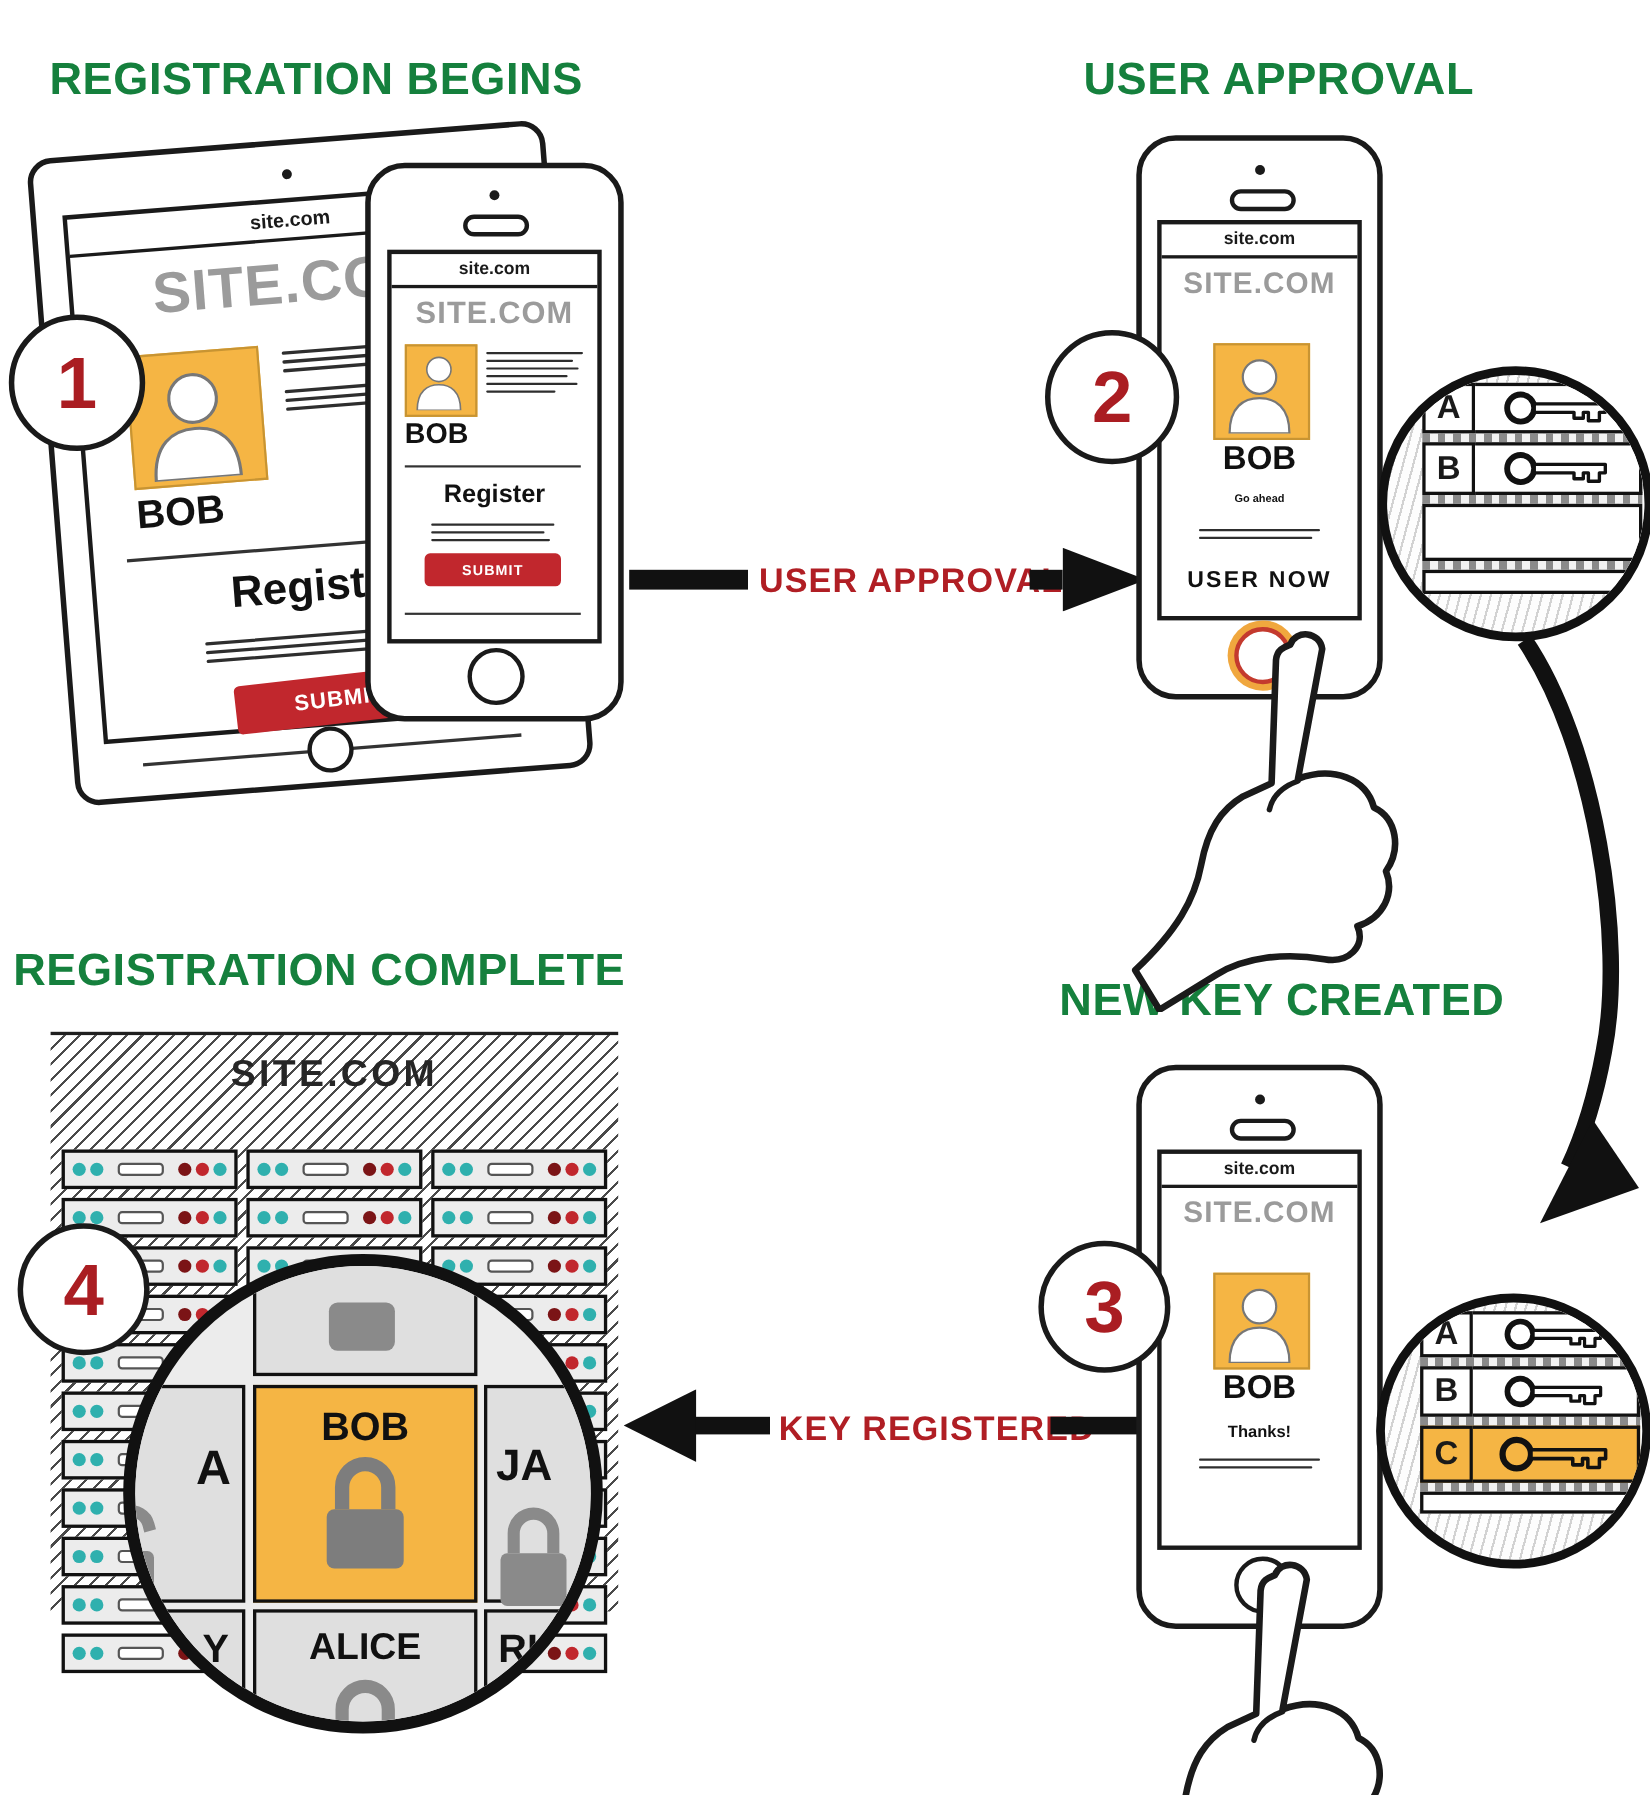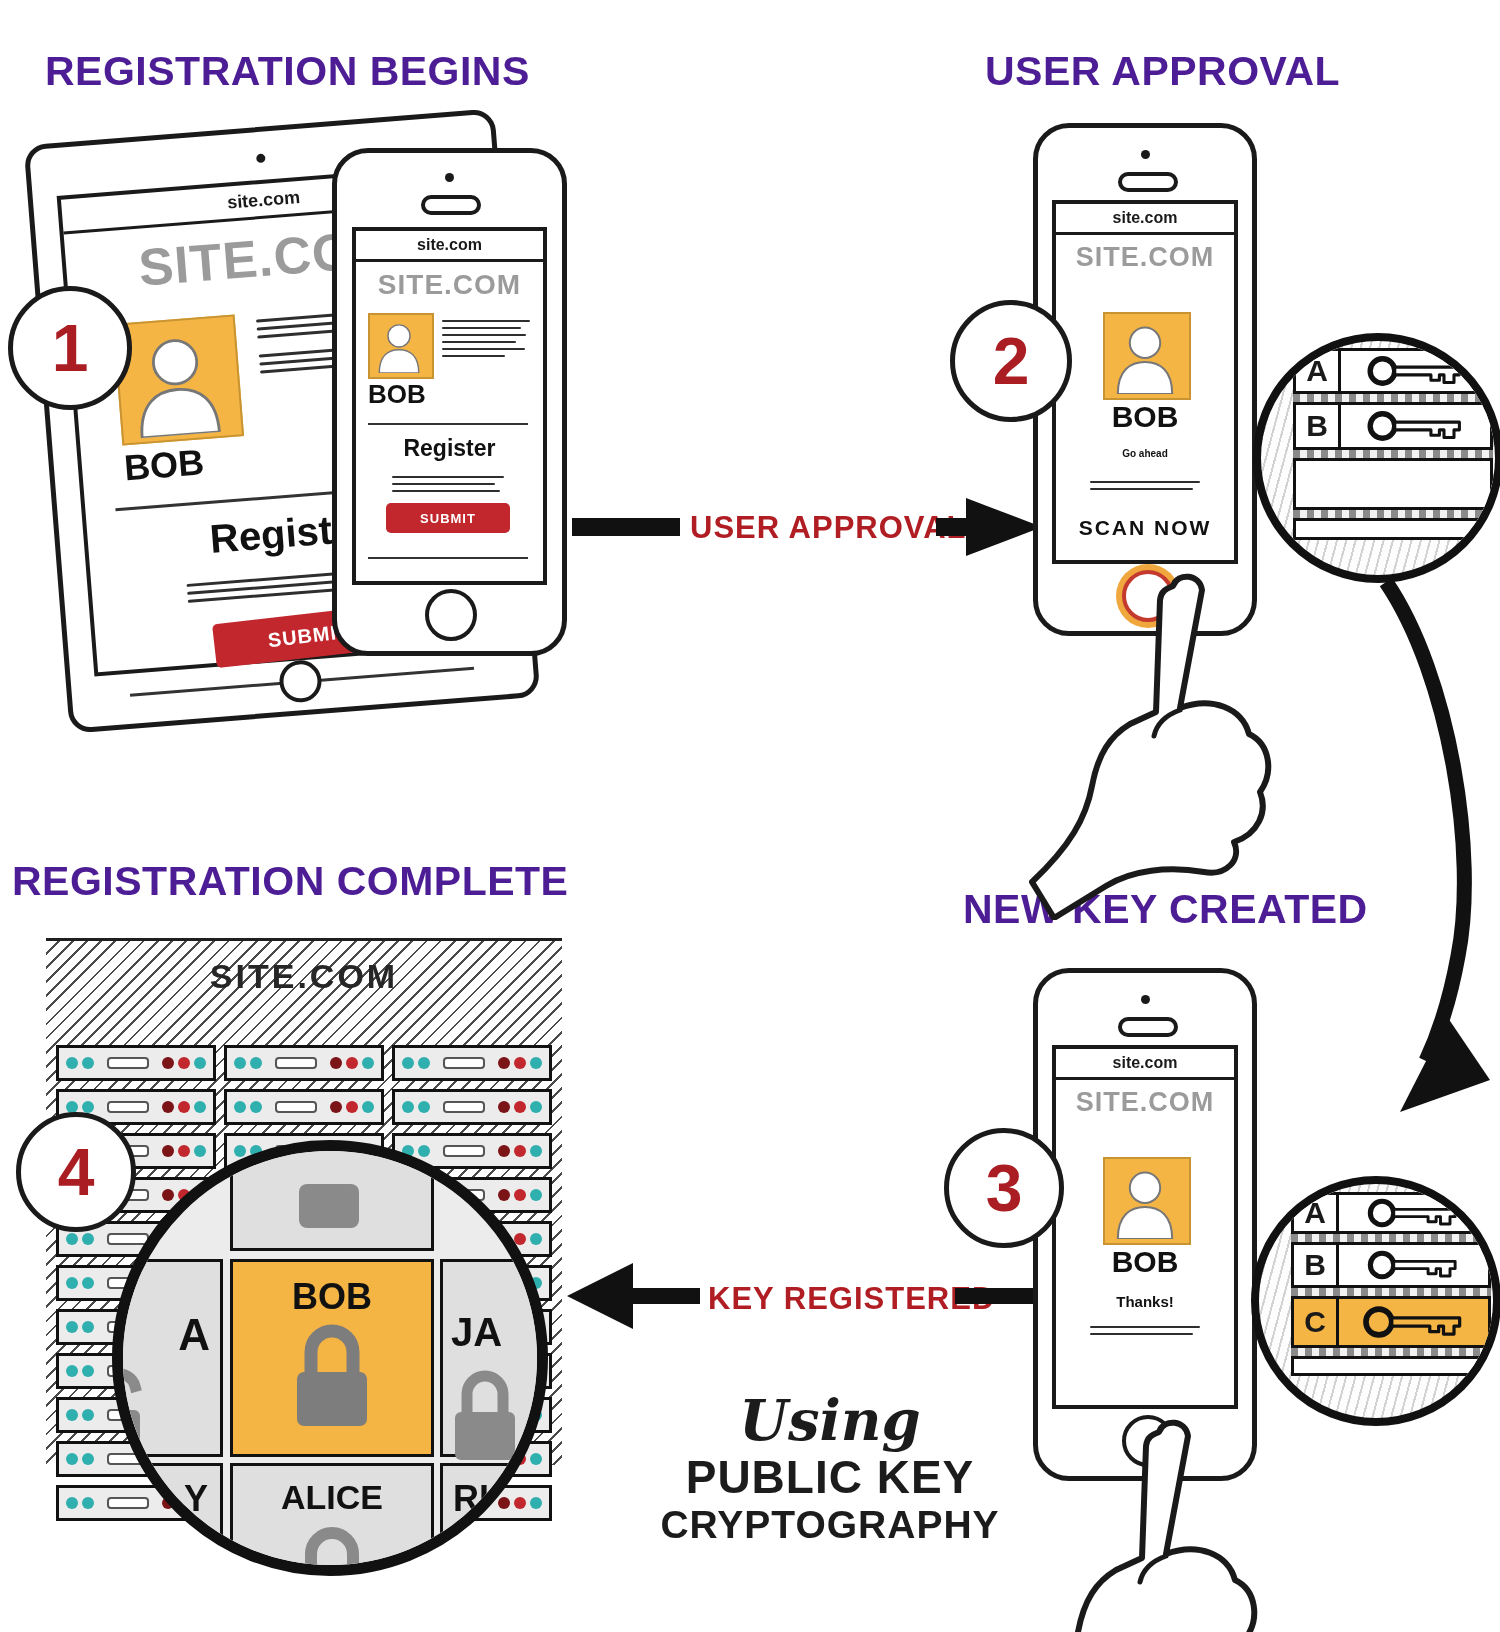--- a/index.html
+++ b/index.html
@@ -1,19 +1,19 @@
 <!DOCTYPE html>
 <html><head>
 <meta charset="utf-8">
 <style>
   html,body{margin:0;padding:0;background:#fff;}
   .canvas{position:relative;width:1500px;height:1632px;background:#fff;overflow:hidden;
           font-family:"Liberation Sans",sans-serif;color:#1a1a1a;}
   .abs{position:absolute;}
-  .qtitle{font-weight:bold;font-size:41px;color:#4c1d95;letter-spacing:0.5px;white-space:nowrap;}
+  .qtitle{font-weight:bold;font-size:41px;color:#15803d;letter-spacing:0.5px;white-space:nowrap;}
   
   .badge{background:#fff;border:5px solid #1a1a1a;border-radius:50%;display:flex;
          align-items:center;justify-content:center;z-index:40;}
   .badge span{color:#aa1d22;font-weight:bold;font-size:66px;}
   
   .device{position:absolute;background:#fff;border:5px solid #1a1a1a;}
   .cam{position:absolute;background:#1a1a1a;border-radius:50%;}
   .spk{position:absolute;background:#fff;border:4px solid #1a1a1a;border-radius:10px;}
   .screen{position:absolute;border:4px solid #1a1a1a;background:#fff;}
   .browserbar{position:absolute;left:0;right:0;top:0;border-bottom:3px solid #1a1a1a;
@@ -162,21 +162,21 @@
             <circle cx="50" cy="36" r="19" fill="#fff" stroke="#777" stroke-width="2.5"></circle>
             <path d="M16 100 C16 70 32 60 50 60 C68 60 84 70 84 100 Z" fill="#fff" stroke="#777" stroke-width="2.5"></path>
           </svg>
       </div>
       <div class="uname" style="left:0;right:0;top:196px;text-align:center;font-size:30px;">BOB</div>
       <div class="uname" style="left:0;right:0;top:244px;text-align:center;font-size:10px;">Go ahead</div>
       <div class="lines abs" style="left:34px;top:272px;width:110px;">
         <i style="width:100%;height:2px"></i>
           <i style="width:94%;height:2px"></i>
       </div>
-      <div class="uname" style="left:0;right:0;top:312px;text-align:center;font-size:21px;letter-spacing:2px;">SCAN NOW</div>
+      <div class="uname" style="left:0;right:0;top:312px;text-align:center;font-size:21px;letter-spacing:2px;">USER NOW</div>
     </div>
     <div class="homebtn active" style="left:84px;top:442px;width:44px;height:44px;"></div>
   </div>
 
   <div class="abs badge" style="left:950px;top:300px;width:112px;height:112px;">
       <span>2</span>
     </div>
 
   <div class="mag" style="left:1253px;top:333px;">
     <div class="keyrows">
@@ -609,19 +609,14 @@
       <div class="cellname" style="left:10px;top:12px;font-size:36px;">RI</div>
     </div>
     <div class="cell" style="left:107px;top:312px;width:198px;height:130px;">
       <div class="cellname" style="left:0;right:0;top:12px;text-align:center;font-size:34px;">ALICE</div>
       <svg class="abs" style="left:64px;top:58px;" width="70" height="50" viewBox="0 0 70 50">
         <path d="M14 50 V30 a20 20 0 0 1 42 0 V50" fill="none" stroke="#8a8a8a" stroke-width="12"></path>
       </svg>
     </div>
   </div>
 
-  <div class="footer">
-    <div class="script">Using</div>
-    <div class="l2">PUBLIC KEY</div>
-    <div class="l3">CRYPTOGRAPHY</div>
-  </div>
 
 </div>
 
 </body></html>

